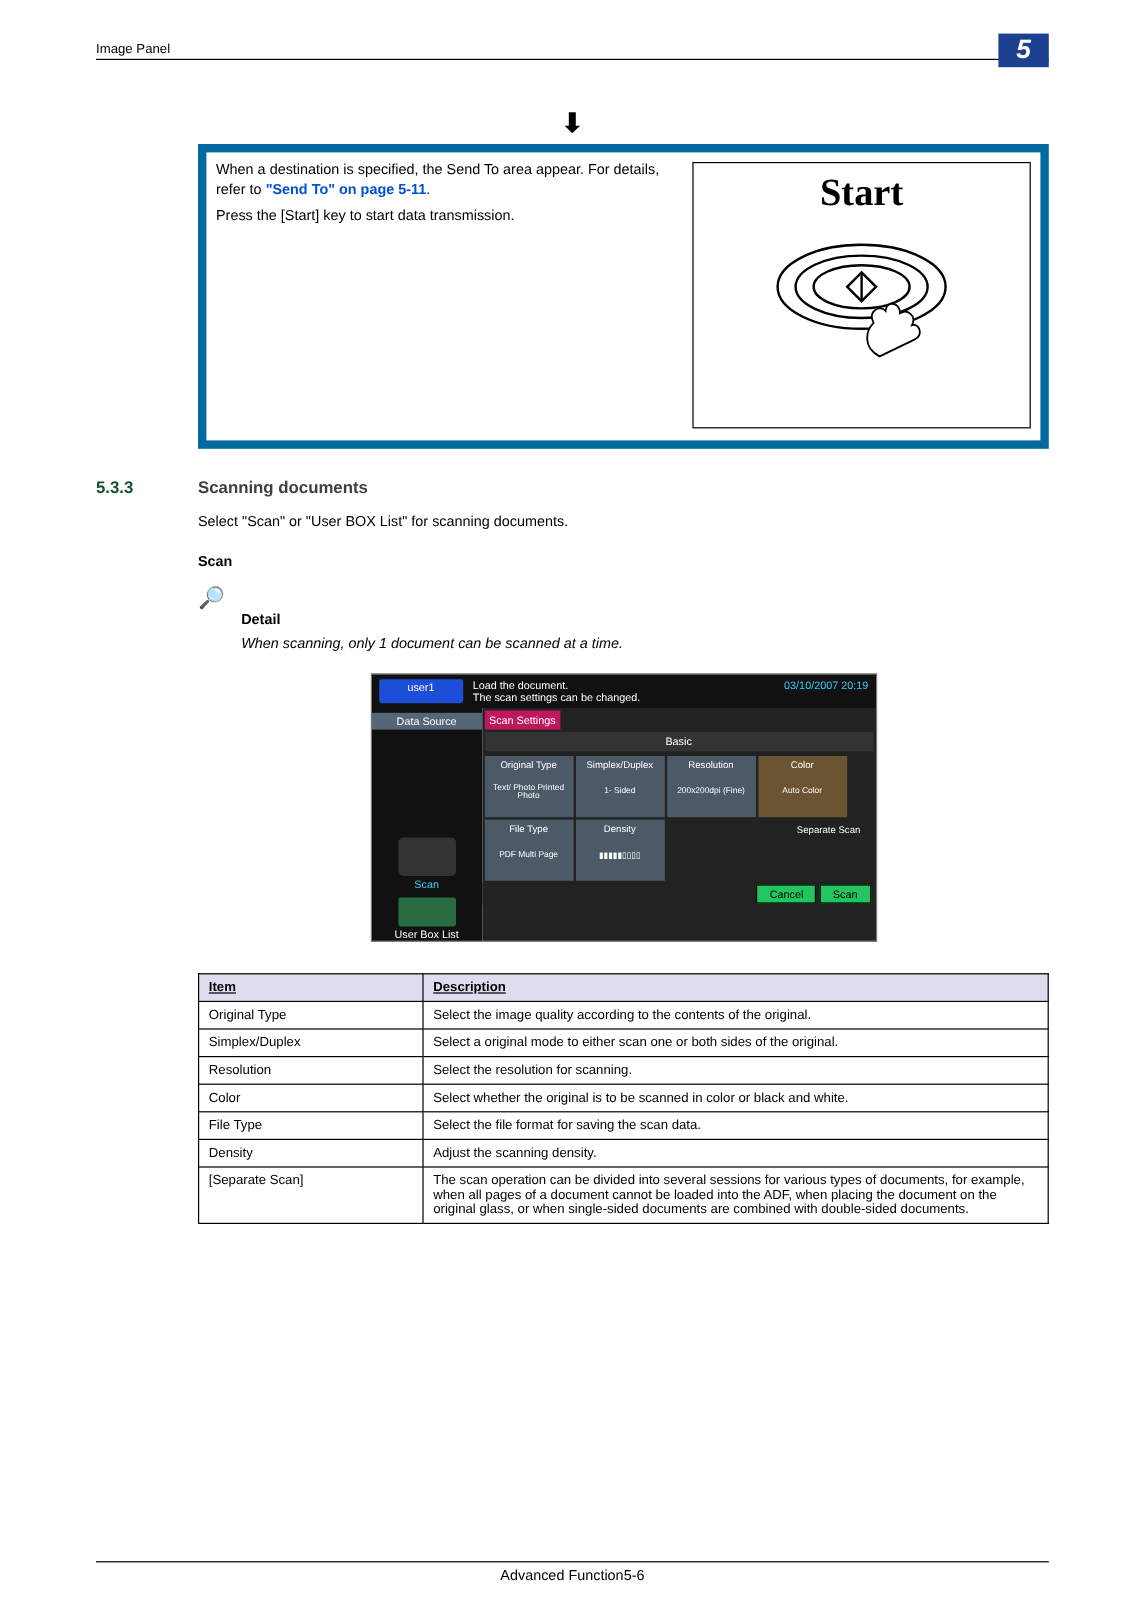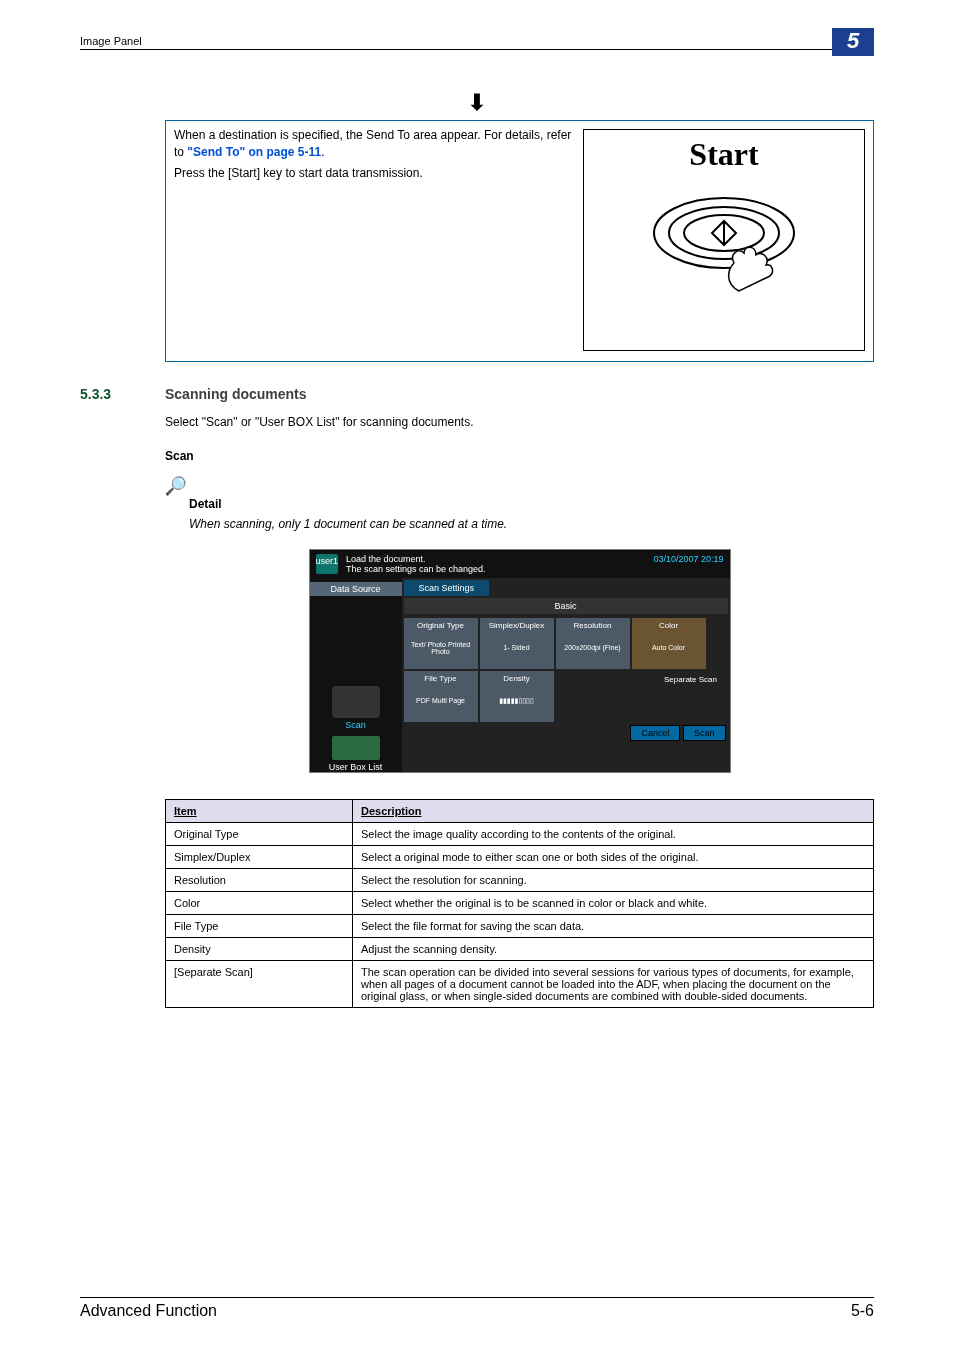--- a/index.html
+++ b/index.html
@@ -40,21 +40,21 @@
   }
 
   .arrow-down {
     text-align: center;
     font-size: 22px;
     font-weight: bold;
     margin-top: 40px;
   }
 
   .outer-box {
-    border: 1px solid #0369a1;
+    border: 7px solid #0369a1;
     margin: 4px 0 0 85px;
     padding: 6px 8px 8px 8px;
     overflow: hidden;
   }
   .outer-box p { margin: 0 0 4px 0; }
   .link { color: #0050d8; font-weight: bold; }
 
   .start-figure {
     float: right;
     width: 280px;
@@ -107,23 +107,23 @@
     border: 1px solid #7c7c7c;
     font-size: 9px;
     color: #fff;
   }
   .scan-shot .top {
     display: flex;
     background: #111;
     padding: 4px 6px;
   }
   .scan-shot .userchip {
-    background: #0f766e;
+    background: #1d4ed8;
     border-radius: 2px;
-    padding: 2px 0;
+    padding: 2px 24px;
     margin-right: 8px;
   }
   .scan-shot .date { margin-left: auto; color: #3cf; }
   .scan-shot .row2 { display: flex; }
   .scan-shot .ds {
     width: 92px;
     background: #111;
     text-align: center;
     padding-top: 4px;
   }
@@ -143,22 +143,22 @@
     height: 24px;
     background: #2b6b42;
     margin: 6px auto 2px auto;
     border-radius: 2px;
   }
   .scan-shot .main {
     flex: 1;
     background: #222;
   }
   .scan-shot .tab {
-    background: #0c4a6e;
-    padding: 3px 15px;
+    background: #be185d;
+    padding: 3px 4px;
     display: inline-block;
     margin: 2px 2px 0 2px;
   }
   .scan-shot .basic-row {
     background: #333;
     text-align: center;
     padding: 3px 10px;
     margin: 2px;
   }
   .scan-shot .grid {
@@ -176,21 +176,21 @@
   }
   .scan-shot .cellbody {
     height: 36px;
     display: flex;
     align-items: center;
     justify-content: center;
     flex-direction: column;
     font-size: 7px;
   }
   .scan-shot .btn {
-    background: #0369a1;
+    background: #22c55e;
     color: #000;
     padding: 2px 10px;
     border: 1px solid #000;
     font-size: 9px;
   }
   .scan-shot .footer {
     text-align: right;
     padding: 4px;
     background: #222;
   }
@@ -217,22 +217,22 @@
   }
   table.desc th { background: #ddddee; font-weight: bold; text-decoration: underline; }
 
   .footer-row {
     position: absolute;
     bottom: 30px;
     left: 80px;
     right: 80px;
     border-top: 1px solid #000;
     display: flex;
-    justify-content: space-between;
-    font-size: 16px;
+    justify-content: center;
+    font-size: 12px;
     padding-top: 4px;
   }
 </style>
 </head>
 <body>
 
 <div class="page">
 
   <div class="chapter-tab">5</div>
 
@@ -269,21 +269,21 @@
   </div>
 
   <div class="body-indent">
     <p>Select "Scan" or "User BOX List" for scanning documents.</p>
 
     <div class="subhead">Scan</div>
 
     <div style="margin-top:12px">
       <span class="magnifier">🔍</span>
     </div>
-    <div style="margin-left:24px">
+    <div style="margin-left:36px">
       <div class="subhead" style="margin-top:0">Detail</div>
       <div class="italic">When scanning, only 1 document can be scanned at a time.</div>
     </div>
 
     <div class="scan-shot">
       <div class="top">
         <span class="userchip">user1</span>
         <span>
           <span>Load the document.</span><br>
           <span>The scan settings can be changed.</span>

